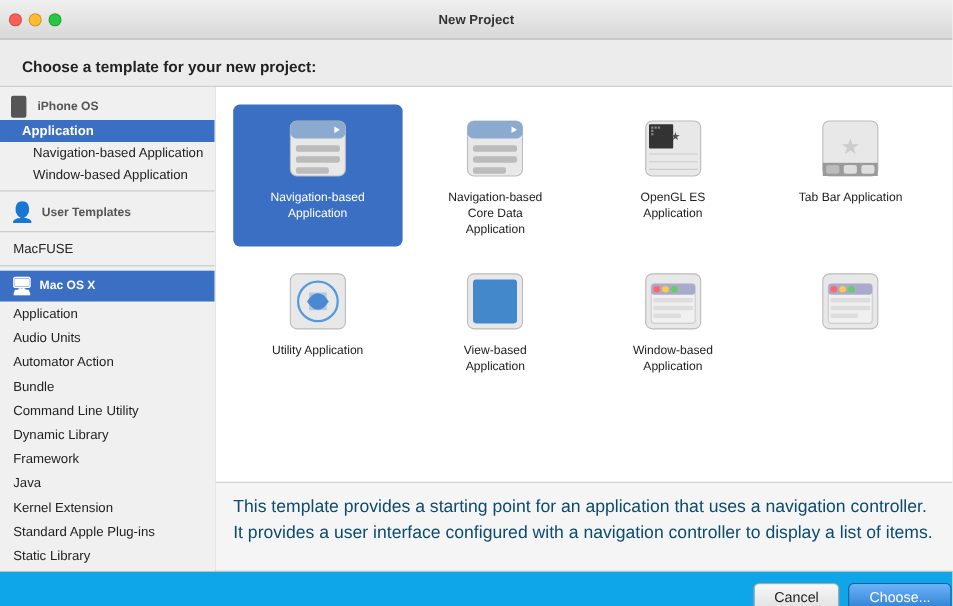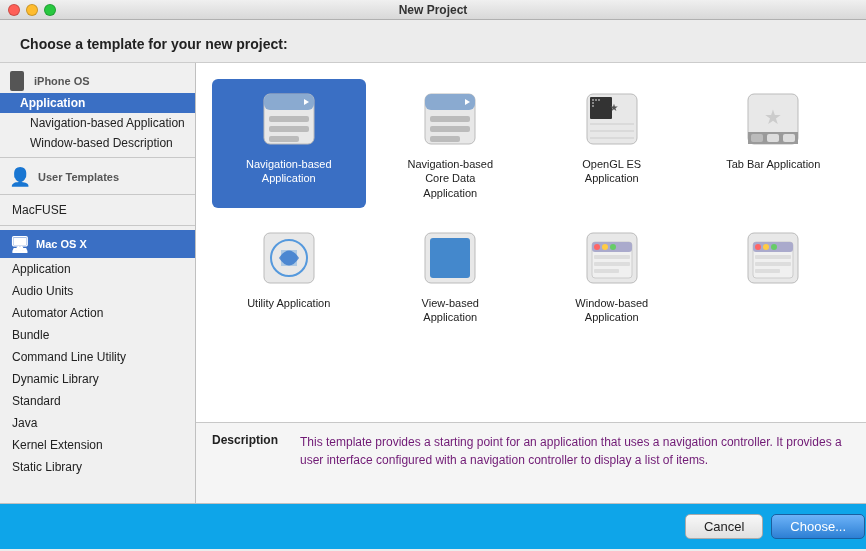--- a/index.html
+++ b/index.html
@@ -7,21 +7,21 @@
       font-family: -apple-system, "Lucida Grande", Arial, sans-serif;
       font-size: 12px;
       background: #ececec;
       width: 866px;
       height: 551px;
       overflow: hidden;
     }
 
     .titlebar {
       background: linear-gradient(to bottom, #f0f0f0, #d8d8d8);
-      height: 20px;
+      height: 36px;
       display: flex;
       align-items: center;
       justify-content: center;
       border-bottom: 1px solid #b0b0b0;
       position: relative;
     }
     .titlebar-buttons {
       position: absolute;
       left: 8px;
       display: flex;
@@ -209,22 +209,22 @@
       gap: 8px;
     }
     .desc-label {
       font-size: 12px;
       font-weight: bold;
       color: #222;
       flex-shrink: 0;
       min-width: 80px;
     }
     .desc-text {
-      font-size: 12px;
-      color: #701a75;
+      font-size: 16px;
+      color: #0c4a6e;
       line-height: 1.5;
     }
 
     
     .dialog-footer {
       padding: 10px 1px;
       display: flex;
       justify-content: flex-end;
       gap: 8px;
       background: #0ea5e9;
@@ -284,21 +284,21 @@
         <span class="iphone-icon"></span>
         <span>iPhone OS</span>
       </div>
       <div class="sidebar-item-selected">
         <span>Application</span>
       </div>
       <div class="sidebar-subitem">
         <span>Navigation-based Application</span>
       </div>
       <div class="sidebar-subitem">
-        <span>Window-based Description</span>
+        <span>Window-based Application</span>
       </div>
 
       <div class="sidebar-divider"></div>
 
       <div class="sidebar-section-header">
         <span class="icon-person">👤</span>
         <span>User Templates</span>
       </div>
 
       <div class="sidebar-divider"></div>
@@ -325,27 +325,30 @@
       <div class="sidebar-plain-item">
         <span>Bundle</span>
       </div>
       <div class="sidebar-plain-item">
         <span>Command Line Utility</span>
       </div>
       <div class="sidebar-plain-item">
         <span>Dynamic Library</span>
       </div>
       <div class="sidebar-plain-item">
-        <span>Standard</span>
+        <span>Framework</span>
       </div>
       <div class="sidebar-plain-item">
         <span>Java</span>
       </div>
       <div class="sidebar-plain-item">
         <span>Kernel Extension</span>
+      </div>
+      <div class="sidebar-plain-item">
+        <span>Standard Apple Plug-ins</span>
       </div>
       <div class="sidebar-plain-item">
         <span>Static Library</span>
       </div>
       <div class="sidebar-plain-item">
         
       </div>
 
     </div>
 
@@ -466,21 +469,20 @@
                 <rect x="12" y="34" width="36" height="4" rx="1" fill="#ddd"></rect>
                 <rect x="12" y="41" width="25" height="4" rx="1" fill="#ddd"></rect>
               </svg>
             </div>
           </div>
 
         </div>
       </div>
 
       <div class="description-area">
-        <span class="desc-label">Description</span>
         <span class="desc-text">This template provides a starting point for an application that uses a navigation controller.
 It provides a user interface configured with a navigation controller to display a list of items.</span>
       </div>
 
     </div>
   </div>
 
   <div class="dialog-footer">
     <button class="btn">Cancel</button>
     <button class="btn btn-primary">Choose...</button>

